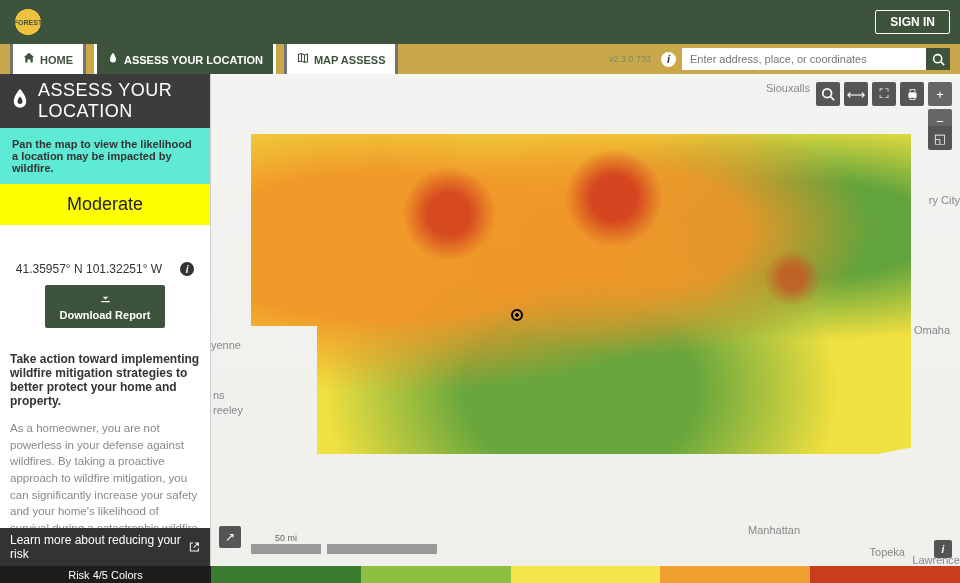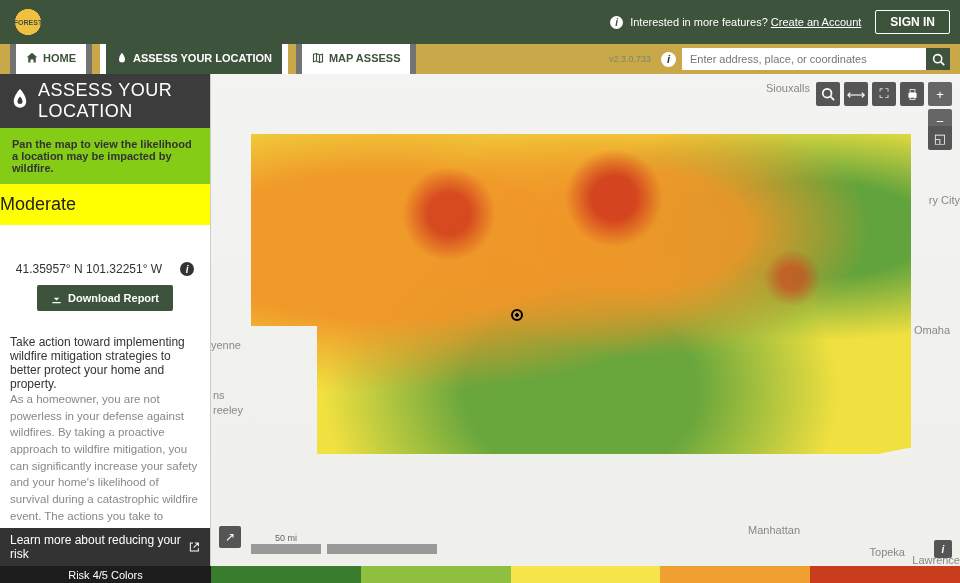--- a/index.html
+++ b/index.html
@@ -9,43 +9,43 @@
 .logo { width: 36px; height: 36px; border-radius: 50%; background: radial-gradient(circle, #f0c040 50%, #3e533b 52%); margin-right: 10px; display:flex; align-items:center; justify-content:center; font-size:7px; font-weight:bold; color:#3e533b; text-align:center; line-height:1; }
 .titles { line-height: 1.05; }
 .title1 { font-family: "Arial Narrow", Arial; font-weight: bold; letter-spacing: 0.5px; font-size: 15px; color: #c9a84a; }
 .title2 { font-family: "Arial Narrow", Arial; font-weight: bold; letter-spacing: 0.5px; font-size: 18px; color: #fff; }
 .header-right { margin-left: auto; display: flex; align-items: center; gap: 14px; font-size: 11px; }
 .header-right a { color: #fff; text-decoration: underline; }
 .signin { border: 1px solid #fff; border-radius: 2px; padding: 4px 14px; font-weight: bold; font-size: 12px; }
 .info-ico { font-style: italic; font-weight: bold; background:#fff; color:#3e533b; border-radius:50%; width:13px; height:13px; display:inline-flex; align-items:center; justify-content:center; font-size:10px; margin-right:4px;}
 
 .navbar { background: #c9a84a; height: 30px; display: flex; align-items: center; padding: 0 10px; gap: 8px; }
-.navbtn { background: #fff; color: #3e533b; border: 6px solid #737373; font-weight: bold; font-size: 11px; padding: 15px 10px; display: flex; align-items: flex-start; gap: 5px; cursor: pointer; }
+.navbtn { background: #fff; color: #3e533b; border: 3px solid #737373; font-weight: bold; font-size: 11px; padding: 15px 10px; display: flex; align-items: flex-end; gap: 5px; cursor: pointer; }
 .navbtn.active { background: #3e533b; color: #fff; border-color:#fff; }
 .navbtn svg, .navbtn .ico { width: 12px; height: 12px; }
 .nav-right { margin-left: auto; display: flex; align-items: center; }
 .search-wrap { display:flex; align-items:center; }
 .search-info { background:#fff; color:#333; border-radius:50%; width:15px; height:15px; display:inline-flex; align-items:center; justify-content:center; font-size:11px; font-weight:bold; font-style:italic; margin-right:6px;}
 .search { width: 244px; height: 22px; border: none; padding: 0 8px; font-size: 11px; }
 .search-btn { width: 24px; height: 22px; background: #3e533b; color: #fff; display: flex; align-items: center; justify-content: center; border:none; cursor:pointer; }
 .version { color:#7a8a6a; font-size:9px; margin-right:10px; }
 
 .main { display: flex; height: calc(583px - 44px - 30px - 17px); }
 .sidebar { width: 211px; background: #fff; display: flex; flex-direction: column; border-right: 1px solid #ccc; }
 .side-head { background: #3c3c3c; color: #fff; display: flex; align-items: center; gap: 8px; padding: 6px 10px; }
 .side-head .flame { font-size: 18px; }
 .side-head-title { font-family: "Arial Narrow", Arial; font-size: 18px; letter-spacing: 0.5px; }
-.side-instr { background: #84cc16; padding: 10px 12px; font-size: 11px; font-weight: bold; color: #333; }
-.risk-banner { background: #ffff00; text-align: left; padding: 10px 0; font-family: "Arial Narrow", Arial; font-size: 18px; color: #222; }
+.side-instr { background: #5eead4; padding: 10px 12px; font-size: 11px; font-weight: bold; color: #333; }
+.risk-banner { background: #ffff00; text-align: center; padding: 10px 0; font-family: "Arial Narrow", Arial; font-size: 18px; color: #222; }
 .coords-wrap { text-align: center; padding: 16px 10px 10px; }
 .coords { font-size: 12px; color: #333; display:inline-flex; align-items:center; gap:18px;margin-top:21px;}
 .coords-info { background:#333; color:#fff; border-radius:50%; width:14px; height:14px; display:inline-flex; align-items:center; justify-content:center; font-size:10px; font-style:italic; font-weight:bold;}
-.dl-btn { background: #3e533b; color: #fff; border: none; padding: 7px 14px; font-size: 11px; font-weight: bold; margin: 8px auto 14px; display: flex; align-items:center; gap:6px; border-radius:2px; cursor:pointer; }
+.dl-btn { background: #3e533b; color: #fff; border: none; padding: 7px 14px; font-size: 11px; font-weight: bold; margin: 8px auto 14px; display: flex; align-items:center; gap:6px; border-radius:2px; cursor:pointer;flex-direction:column; }
 .side-body { padding: 0 10px; font-size: 12px; color: #333; overflow-y:auto; }
-.side-body .bold { font-weight: normal; }
+.side-body .bold { font-weight: bold; margin-bottom: 12px; }
 .side-body .para { color: #888; line-height: 1.45; font-size: 11.5px; }
 .side-foot { margin-top: auto; background: #333; color: #fff; font-size: 12px; padding: 5px 10px; display:flex; align-items:center; justify-content:center; gap:8px; cursor:pointer; }
 
 .map { flex: 1; position: relative; background: #f1f1ef; overflow:hidden; }
 .basemap { position:absolute; inset:0; background: linear-gradient(#f3f3f1, #efefec); }
 .state { position:absolute; left:40px; top:60px; width:660px; height:320px; }
 .state .fill { position:absolute; inset:0; background:
   radial-gradient(circle at 30% 25%, rgba(210,60,30,0.85) 0 4%, transparent 9%),
   radial-gradient(circle at 55% 20%, rgba(210,60,30,0.9) 0 5%, transparent 11%),
   radial-gradient(circle at 82% 45%, rgba(210,60,30,0.6) 0 2%, transparent 5%),
@@ -73,25 +73,20 @@
 .legend-bar { height: 17px; display: flex; align-items: stretch; background:#1d1d1d; }
 .legend-label { width: 211px; color: #fff; font-size: 11px; display:flex; align-items:center; justify-content:center;border-radius:6px; }
 .legend-swatch { flex:1; }
 </style>
 </head>
 <body>
 
 <div class="header">
   <div class="logo">FOREST</div>
   <div class="header-right">
-    <span>
-      <span class="info-ico">i</span>
-      <span>Interested in more features?</span>
-      <a href="#">Create an Account</a>
-    </span>
     <span class="signin">SIGN IN</span>
   </div>
 </div>
 
 <div class="navbar">
   <div class="navbtn">
     <span>
       <svg viewBox="0 0 16 16" fill="currentColor">
           <path d="M8 1 L15 7 H13 V14 H10 V10 H6 V14 H3 V7 H1 Z"></path>
         </svg>

